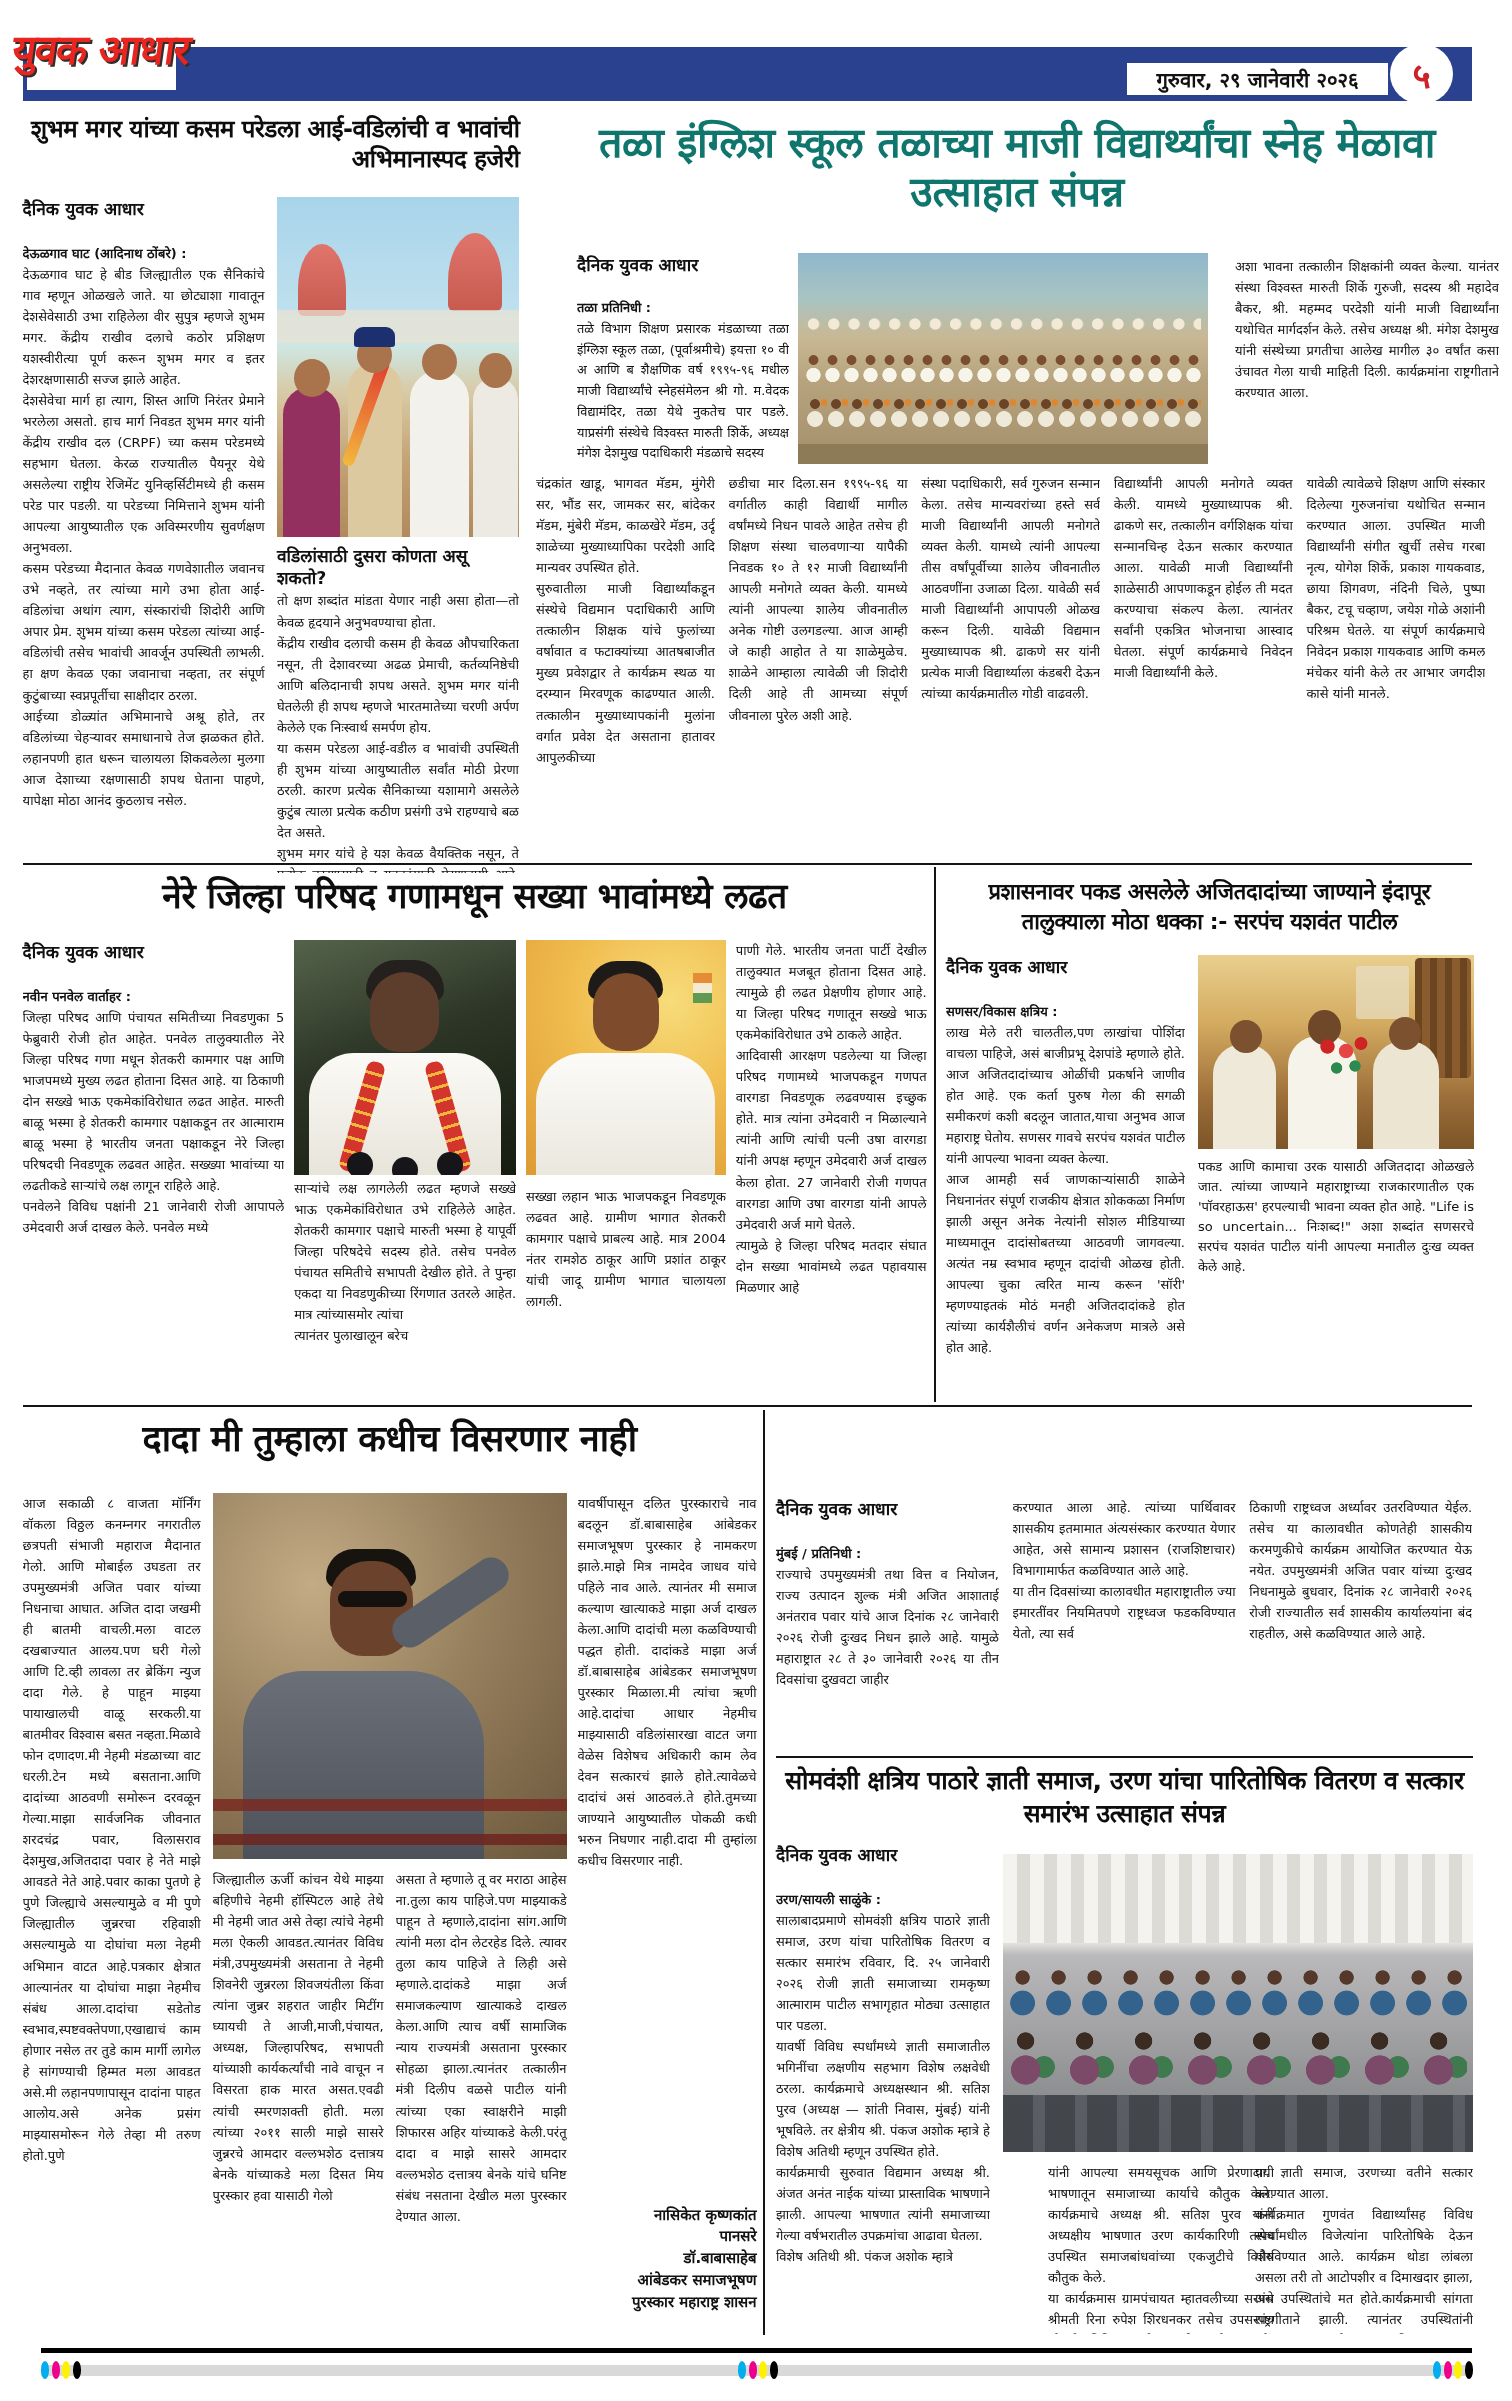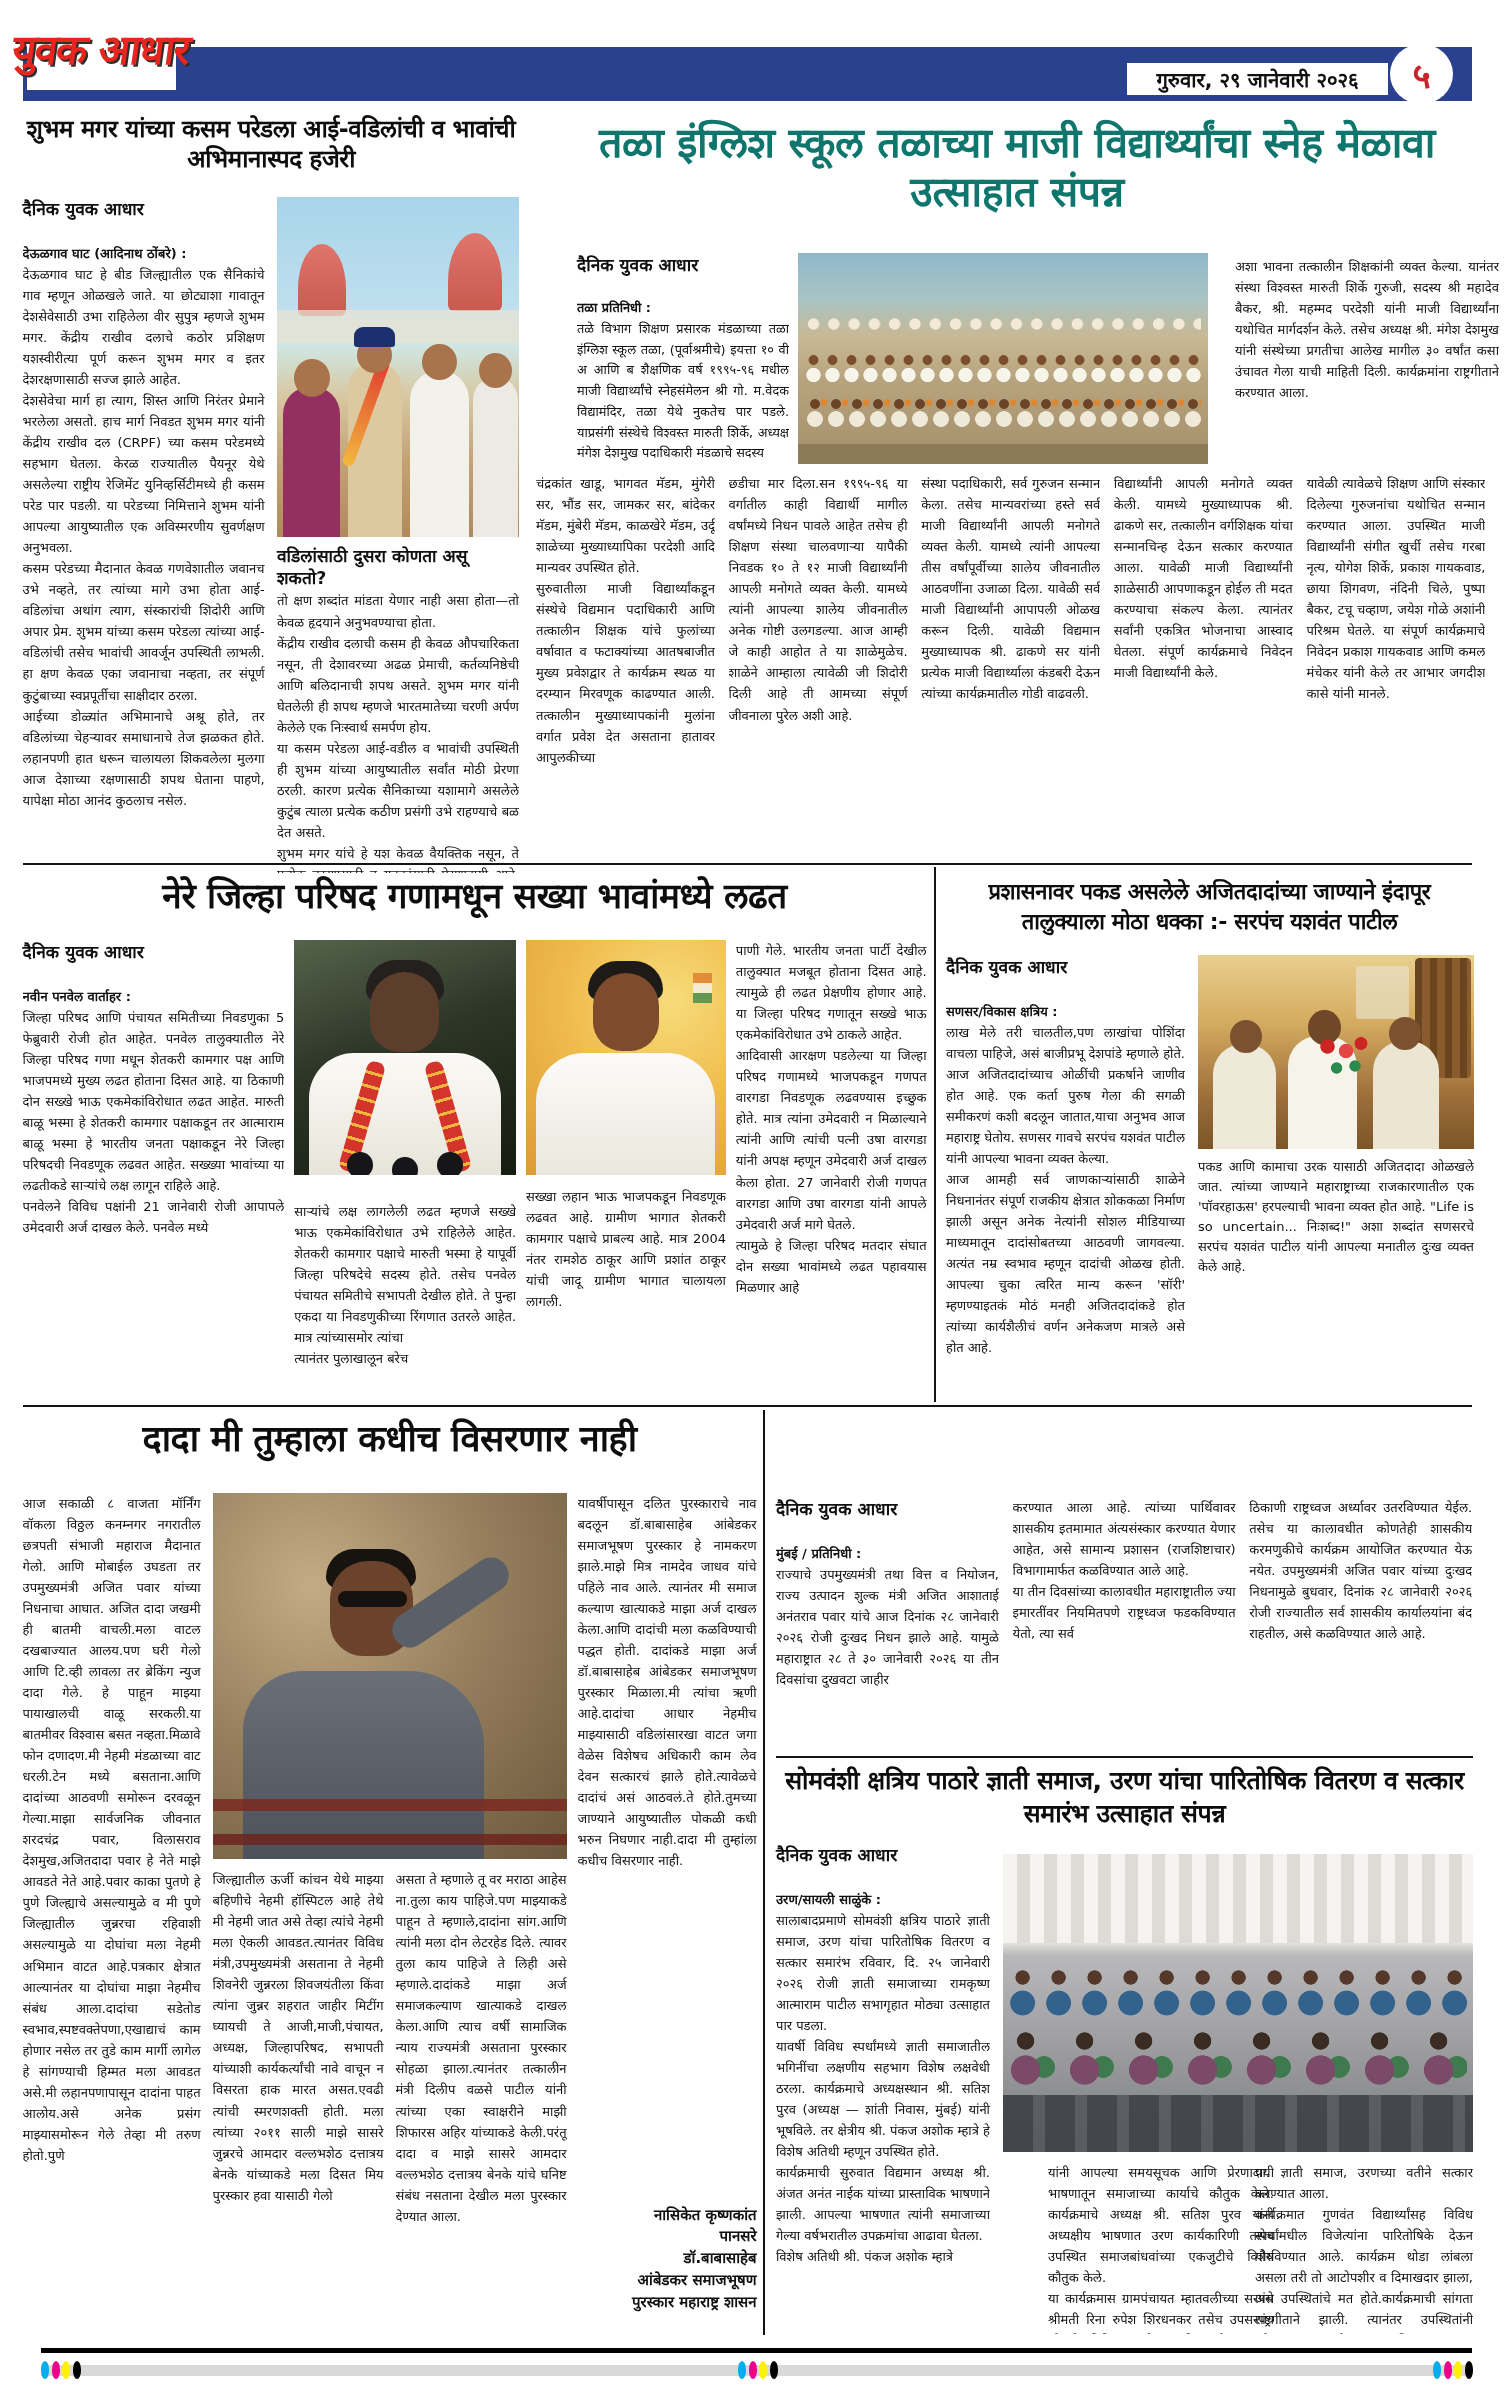--- a/index.html
+++ b/index.html
@@ -99,21 +99,21 @@
   <div class="logo-box">
     <span class="logo-text">युवक आधार</span>
   </div>
   <div class="date-box">
     <span>गुरुवार, २९ जानेवारी २०२६</span>
   </div>
   <div class="page-circle">
     <span class="page-num">५</span>
   </div>
 
-  <div class="abs hl" style="left:22.6px;top:114px;width:497px;font-size:24px;">शुभम मगर यांच्या कसम परेडला आई-वडिलांची व भावांची अभिमानास्पद हजेरी</div>
+  <div class="abs hl" style="left:22.6px;top:114px;width:497px;font-size:24px;text-align:right;">शुभम मगर यांच्या कसम परेडला आई-वडिलांची व भावांची अभिमानास्पद हजेरी</div>
   <div class="abs" style="left:22.6px;top:197px;width:242px;height:661px;">
     <div class="paper">दैनिक युवक आधार</div>
     <div class="col" style="height:633px;">
       <b class="lead">देऊळगाव घाट (आदिनाथ ठोंबरे) :</b>
       <span>देऊळगाव घाट हे बीड जिल्ह्यातील एक सैनिकांचे गाव म्हणून ओळखले जाते. या छोट्याशा गावातून देशसेवेसाठी उभा राहिलेला वीर सुपुत्र म्हणजे शुभम मगर. केंद्रीय राखीव दलाचे कठोर प्रशिक्षण यशस्वीरीत्या पूर्ण करून शुभम मगर व इतर देशरक्षणासाठी सज्ज झाले आहेत.
 देशसेवेचा मार्ग हा त्याग, शिस्त आणि निरंतर प्रेमाने भरलेला असतो. हाच मार्ग निवडत शुभम मगर यांनी केंद्रीय राखीव दल (CRPF) च्या कसम परेडमध्ये सहभाग घेतला. केरळ राज्यातील पैयनूर येथे असलेल्या राष्ट्रीय रेजिमेंट युनिव्हर्सिटीमध्ये ही कसम परेड पार पडली. या परेडच्या निमित्ताने शुभम यांनी आपल्या आयुष्यातील एक अविस्मरणीय सुवर्णक्षण अनुभवला.
 कसम परेडच्या मैदानात केवळ गणवेशातील जवानच उभे नव्हते, तर त्यांच्या मागे उभा होता आई-वडिलांचा अथांग त्याग, संस्कारांची शिदोरी आणि अपार प्रेम. शुभम यांच्या कसम परेडला त्यांच्या आई-वडिलांची तसेच भावांची आवर्जून उपस्थिती लाभली. हा क्षण केवळ एका जवानाचा नव्हता, तर संपूर्ण कुटुंबाच्या स्वप्नपूर्तीचा साक्षीदार ठरला.
 आईच्या डोळ्यांत अभिमानाचे अश्रू होते, तर वडिलांच्या चेहऱ्यावर समाधानाचे तेज झळकत होते. लहानपणी हात धरून चालायला शिकवलेला मुलगा आज देशाच्या रक्षणासाठी शपथ घेताना पाहणे, यापेक्षा मोठा आनंद कुठलाच नसेल.</span>
     </div>
   </div>
@@ -180,21 +180,21 @@
       <div class="ph ph3" style="width:222px;height:235px;">
         <div class="ph3-hair"></div>
         <div class="ph3-head"></div>
         <div class="ph3-body"></div>
         <div class="garl" style="left:59px;top:120px;transform:rotate(16deg);"></div>
         <div class="garl" style="right:59px;top:120px;transform:rotate(-16deg);"></div>
         <div class="mic" style="left:53px;"></div>
         <div class="mic" style="left:98px;bottom:-7.5px;"></div>
         <div class="mic" style="left:143px;"></div>
       </div>
-      <div class="col" style="height:214px;margin-top:26px;">साऱ्यांचे लक्ष लागलेली लढत म्हणजे सख्खे भाऊ एकमेकांविरोधात उभे राहिलेले आहेत. शेतकरी कामगार पक्षाचे मारुती भस्मा हे यापूर्वी जिल्हा परिषदेचे सदस्य होते. तसेच पनवेल पंचायत समितीचे सभापती देखील होते. ते पुन्हा एकदा या निवडणुकीच्या रिंगणात उतरले आहेत. मात्र त्यांच्यासमोर त्यांचा
+      <div class="col" style="height:214px;margin-top:3px;">साऱ्यांचे लक्ष लागलेली लढत म्हणजे सख्खे भाऊ एकमेकांविरोधात उभे राहिलेले आहेत. शेतकरी कामगार पक्षाचे मारुती भस्मा हे यापूर्वी जिल्हा परिषदेचे सदस्य होते. तसेच पनवेल पंचायत समितीचे सभापती देखील होते. ते पुन्हा एकदा या निवडणुकीच्या रिंगणात उतरले आहेत. मात्र त्यांच्यासमोर त्यांचा
 त्यानंतर पुलाखालून बरेच</div>
     </div>
     <div style="width:200px;">
       <div class="ph ph4" style="width:200px;height:235px;">
         <div class="ph4-flag"></div>
         <div class="ph4-hair"></div>
         <div class="ph4-head"></div>
         <div class="ph4-body"></div>
       </div>
       <div class="col" style="height:214px;margin-top:10.5px;">सख्खा लहान भाऊ भाजपकडून निवडणूक लढवत आहे. ग्रामीण भागात शेतकरी कामगार पक्षाचे प्राबल्य आहे. मात्र 2004 नंतर रामशेठ ठाकूर आणि प्रशांत ठाकूर यांची जादू ग्रामीण भागात चालायला लागली.</div>

